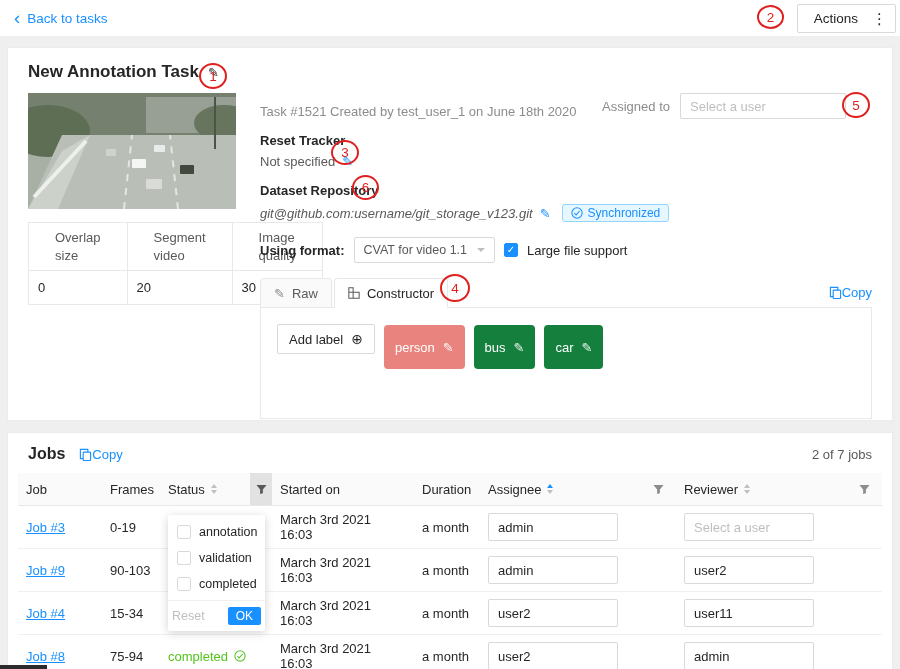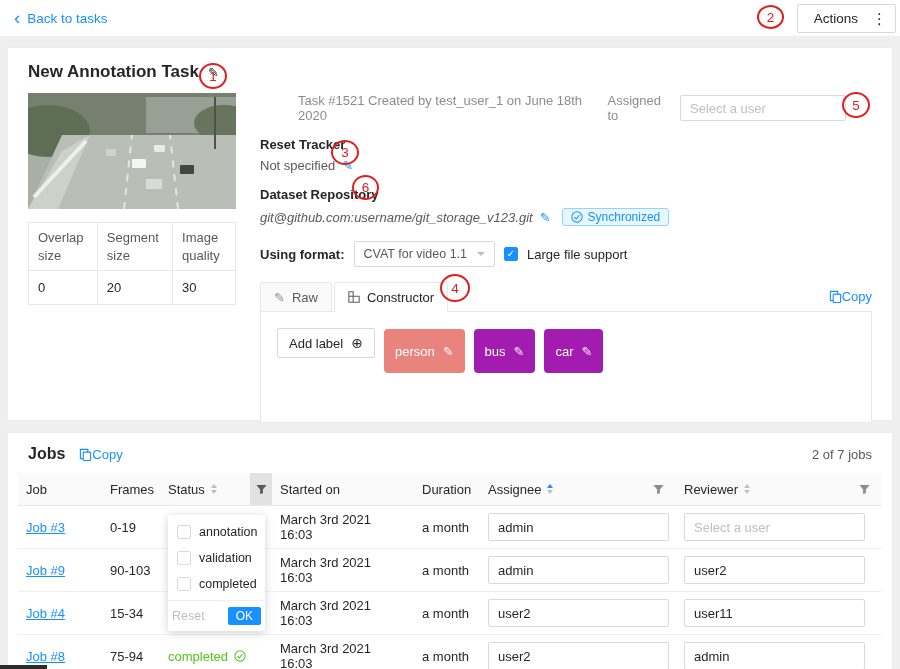--- a/index.html
+++ b/index.html
@@ -24,25 +24,25 @@
   .title-row{display:flex;align-items:center;gap:9px;margin:2px 0 11px;}
   .title-row h1{font-size:17px;font-weight:700;margin:0;color:#262626;}
   .pencil{font-size:13px;line-height:1;cursor:pointer;}
   .pencil.dark{color:#262626;}
   .pencil.blue{color:#1890ff;}
   .pencil.white{color:#fff;opacity:.92;}
   .cols{display:flex;gap:24px;}
   .left-col{width:208px;flex:0 0 208px;}
   .thumb{width:208px;height:116px;overflow:hidden;background:#9aa396;}
   .params{margin-top:13px;border-collapse:collapse;width:208px;}
-  .params th,.params td{border:1px solid #e8e8e8;text-align:left;font-size:13px;padding:6px 9px;}
+  .params th,.params td{border:1px solid #e8e8e8;text-align:left;font-size:13px;padding:6px 26px;}
   .params th{font-weight:400;color:#595959;line-height:1.35;}
   .params td{color:#262626;padding:9px;}
   .right-col{flex:1;min-width:0;}
-  .meta-row{display:flex;justify-content:space-between;align-items:flex-end;margin-left:38px;}
+  .meta-row{display:flex;justify-content:space-between;align-items:flex-end;}
   .meta{color:#8c8c8c;font-size:13px;}
   .assigned{display:flex;align-items:center;gap:10px;color:#8c8c8c;font-size:13px;margin-right:26px;}
   .assigned input{width:166px;height:26px;border:1px solid #d9d9d9;border-radius:2px;padding:0 9px;font-size:13px;font-family:inherit;color:#262626;}
   input::placeholder{color:#bfbfbf;}
   .section{margin-top:14px;}
   .sec-label{font-weight:700;font-size:13px;color:#262626;margin-bottom:6px;}
   .sec-value{font-size:13px;color:#595959;display:flex;align-items:center;gap:7px;}
   .repo-url{font-style:italic;}
   .sync-badge{display:inline-flex;align-items:center;gap:5px;background:#e6f7ff;border:1px solid #91d5ff;color:#1890ff;border-radius:3px;font-size:12px;padding:1px 8px;margin-left:4px;}
   .format-row{margin-top:15px;display:flex;align-items:center;gap:9px;font-size:13px;}
@@ -55,32 +55,32 @@
   .tabs-row{margin-top:15px;display:flex;align-items:flex-end;justify-content:space-between;position:relative;}
   .tabs{display:flex;gap:2px;}
   .tab{height:30px;padding:0 13px;display:flex;align-items:center;gap:7px;border:1px solid #e8e8e8;border-radius:3px 3px 0 0;background:#fafafa;color:#595959;font-size:13px;margin-bottom:-1px;cursor:pointer;}
   .tab.active{background:#fff;border-bottom-color:#fff;color:#262626;position:relative;z-index:2;}
   .copy-link{display:flex;align-items:center;color:#1890ff;font-size:13px;margin-bottom:7px;cursor:pointer;text-decoration:none;}
   .panel{border:1px solid #e8e8e8;min-height:112px;padding:16px;display:flex;align-items:flex-start;gap:9px;background:#fff;}
   .add-label{height:30px;border:1px solid #d9d9d9;border-radius:2px;background:#fff;padding:0 11px;font-size:13px;color:#262626;display:inline-flex;align-items:center;gap:8px;font-family:inherit;cursor:pointer;}
   .plus-glyph{font-size:14px;line-height:1;color:#262626;}
   .tag{height:44px;border-radius:4px;padding:0 11px;display:inline-flex;align-items:center;gap:8px;font-size:13px;color:#fff;cursor:pointer;margin-top:1px;}
   .tag.t-person{background:#e8837d;}
-  .tag.t-bus,.tag.t-car{background:#a21caf;justify-content:flex-end;}
+  .tag.t-bus,.tag.t-car{background:#15803d;justify-content:flex-end;}
   
   .jobs-title-row{display:flex;align-items:center;margin:0 10px 10px;gap:14px;}
   .jobs-title{font-size:16px;font-weight:700;color:#262626;}
   .jobs-count{margin-left:auto;font-size:13px;color:#595959;}
   table.jobs{width:100%;border-collapse:collapse;font-size:13px;table-layout:fixed;}
   table.jobs thead th{background:#fafafa;border-bottom:1px solid #e8e8e8;padding:0 8px;height:32px;font-weight:500;color:#262626;text-align:left;}
   .th-flex{display:flex;align-items:center;height:32px;gap:6px;}
   table.jobs tbody td{border-bottom:1px solid #f0f0f0;padding:6px 8px;height:40px;color:#262626;}
   .job-link{color:#1890ff;cursor:pointer;text-decoration:underline;}
   .status-completed{color:#52c41a;display:flex;align-items:center;gap:6px;}
-  .cell-input{width:181px;height:28px;border:1px solid #d9d9d9;border-radius:2px;padding:0 9px;font-size:13px;font-family:inherit;color:#262626;background:#fff;}
+  .cell-input{width:130px;height:28px;border:1px solid #d9d9d9;border-radius:2px;padding:0 9px;font-size:13px;font-family:inherit;color:#262626;background:#fff;}
   .sorter{display:inline-flex;flex-direction:column;gap:2px;}
   .sorter i{display:block;width:0;height:0;border-left:3.5px solid transparent;border-right:3.5px solid transparent;}
   .sorter .up{border-bottom:4px solid #bfbfbf;}
   .sorter .down{border-top:4px solid #bfbfbf;}
   .sorter.active .up{border-bottom-color:#1890ff;}
   .funnel-btn{display:flex;align-items:center;justify-content:center;color:#8c8c8c;margin-left:auto;width:20px;height:24px;border-radius:2px;cursor:pointer;}
   .funnel-btn.active{background:#e2e2e2;color:#595959;height:32px;width:22px;border-radius:0;}
   
   .filter-dropdown{position:absolute;left:160px;top:82px;width:97px;background:#fff;border-radius:2px;box-shadow:0 2px 10px rgba(0,0,0,.18);z-index:10;padding:4px 0 0;}
   .fd-item{display:flex;align-items:center;gap:8px;padding:6px 9px;font-size:12.5px;color:#262626;cursor:pointer;}
@@ -137,21 +137,21 @@
           <rect x="152" y="72" width="14" height="9" rx="1" fill="#43483f"></rect>
           <rect x="118" y="86" width="16" height="10" rx="1" fill="#d9dcd6"></rect>
           <rect x="78" y="56" width="10" height="7" rx="1" fill="#cfd3cc"></rect>
           <rect x="186" y="4" width="2" height="52" fill="#4d5347"></rect>
         </svg>
       </div>
       <table class="params">
         <tbody>
             <tr>
           <th>Overlap size</th>
-          <th>Segment size</th>
+          <th>Segment video</th>
           <th>Image quality</th>
         </tr>
         <tr>
           <td>0</td>
           <td>20</td>
           <td>30</td>
         </tr>
       </tbody>
         </table>
     </div>

